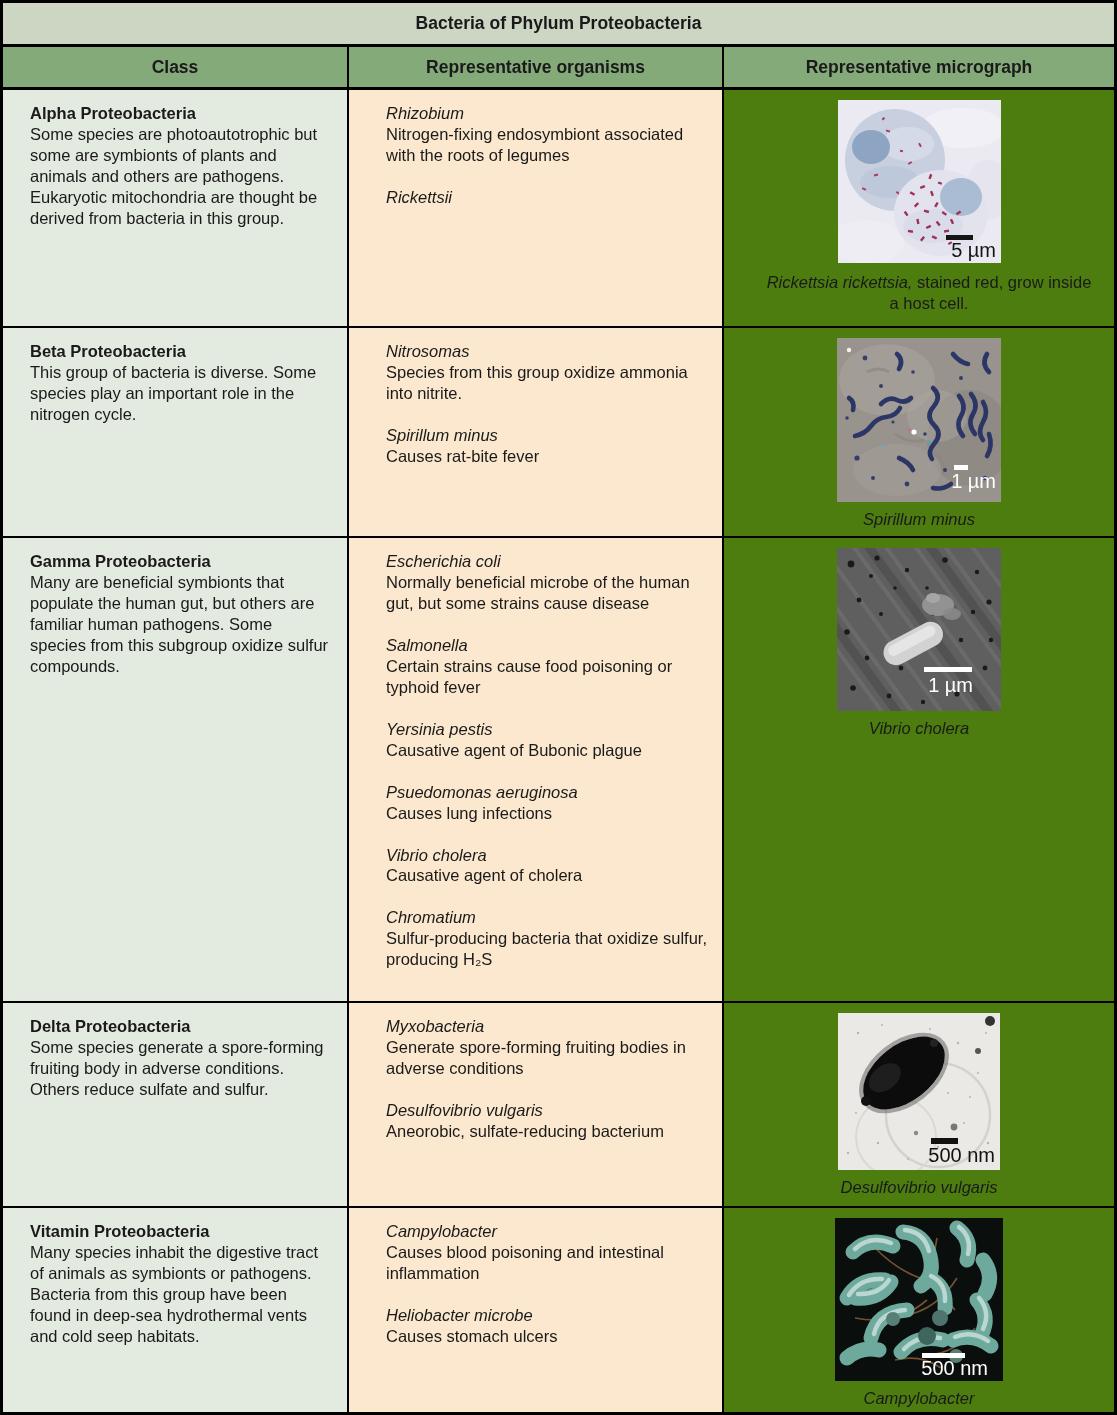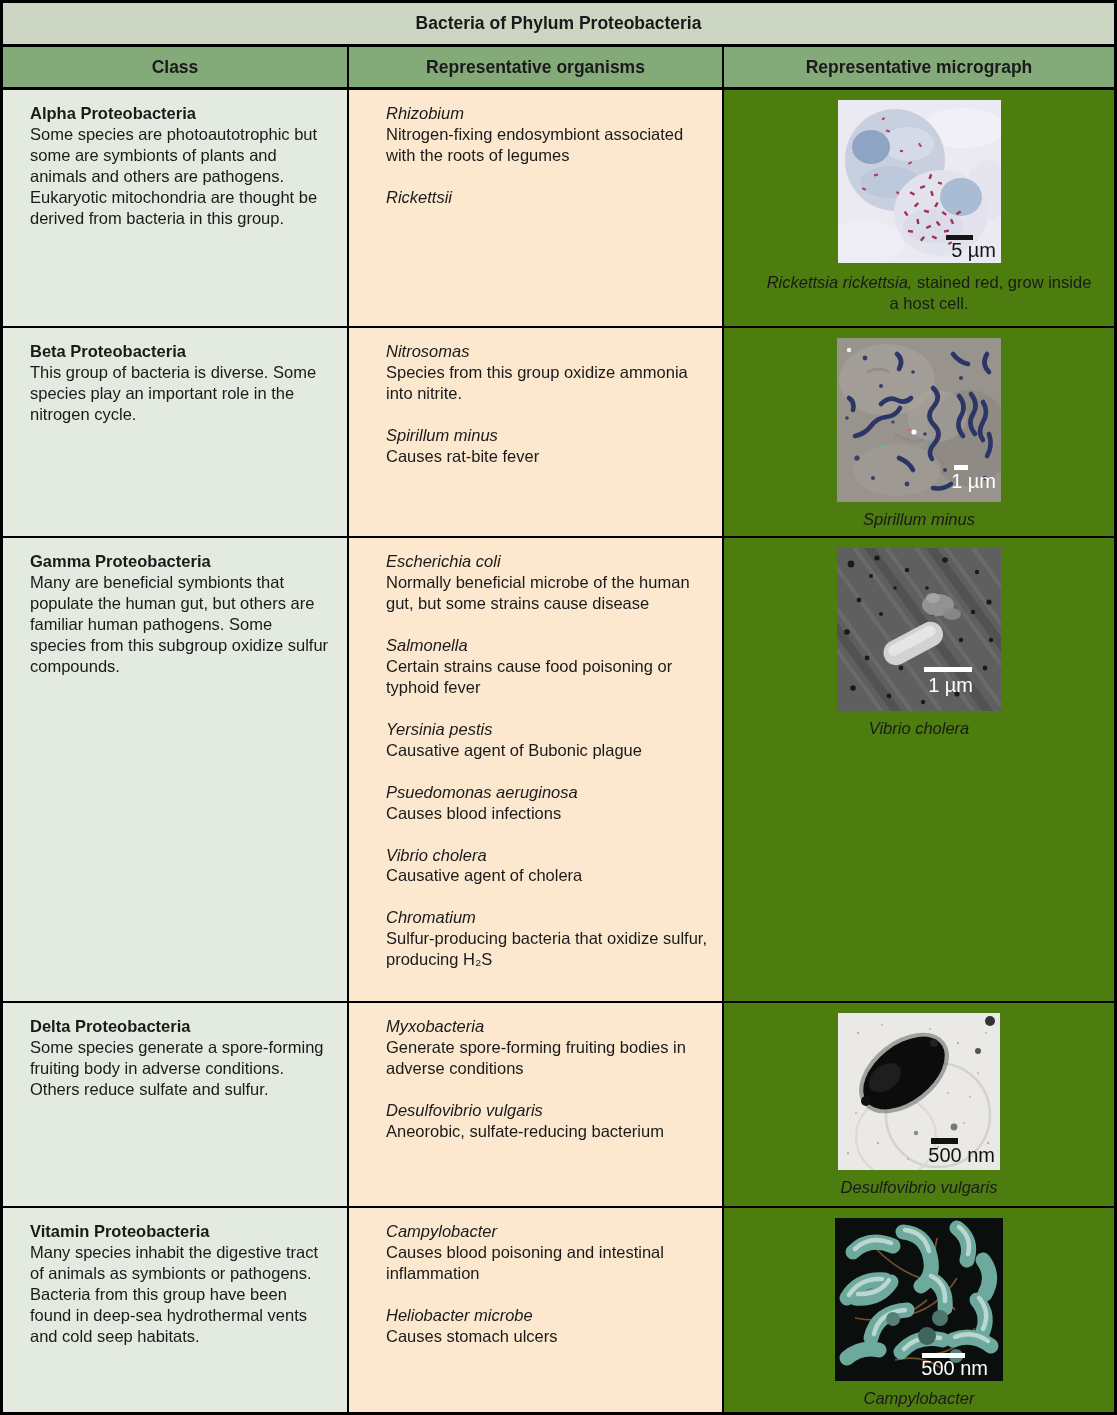--- a/index.html
+++ b/index.html
@@ -211,21 +211,21 @@
     <div class="org-group">
       <span class="org-name">Salmonella</span><br>
       <span>Certain strains cause food poisoning or typhoid fever</span>
     </div>
     <div class="org-group">
       <span class="org-name">Yersinia pestis</span><br>
       <span>Causative agent of Bubonic plague</span>
     </div>
     <div class="org-group">
       <span class="org-name">Psuedomonas aeruginosa</span><br>
-      <span>Causes blood infections</span>
+      <span>Causes lung infections</span>
     </div>
     <div class="org-group">
       <span class="org-name">Vibrio cholera</span><br>
       <span>Causative agent of cholera</span>
     </div>
     <div class="org-group">
       <span class="org-name">Chromatium</span><br>
       <span>Sulfur-producing bacteria that oxidize sulfur, producing H₂S</span>
     </div>
   </div>

